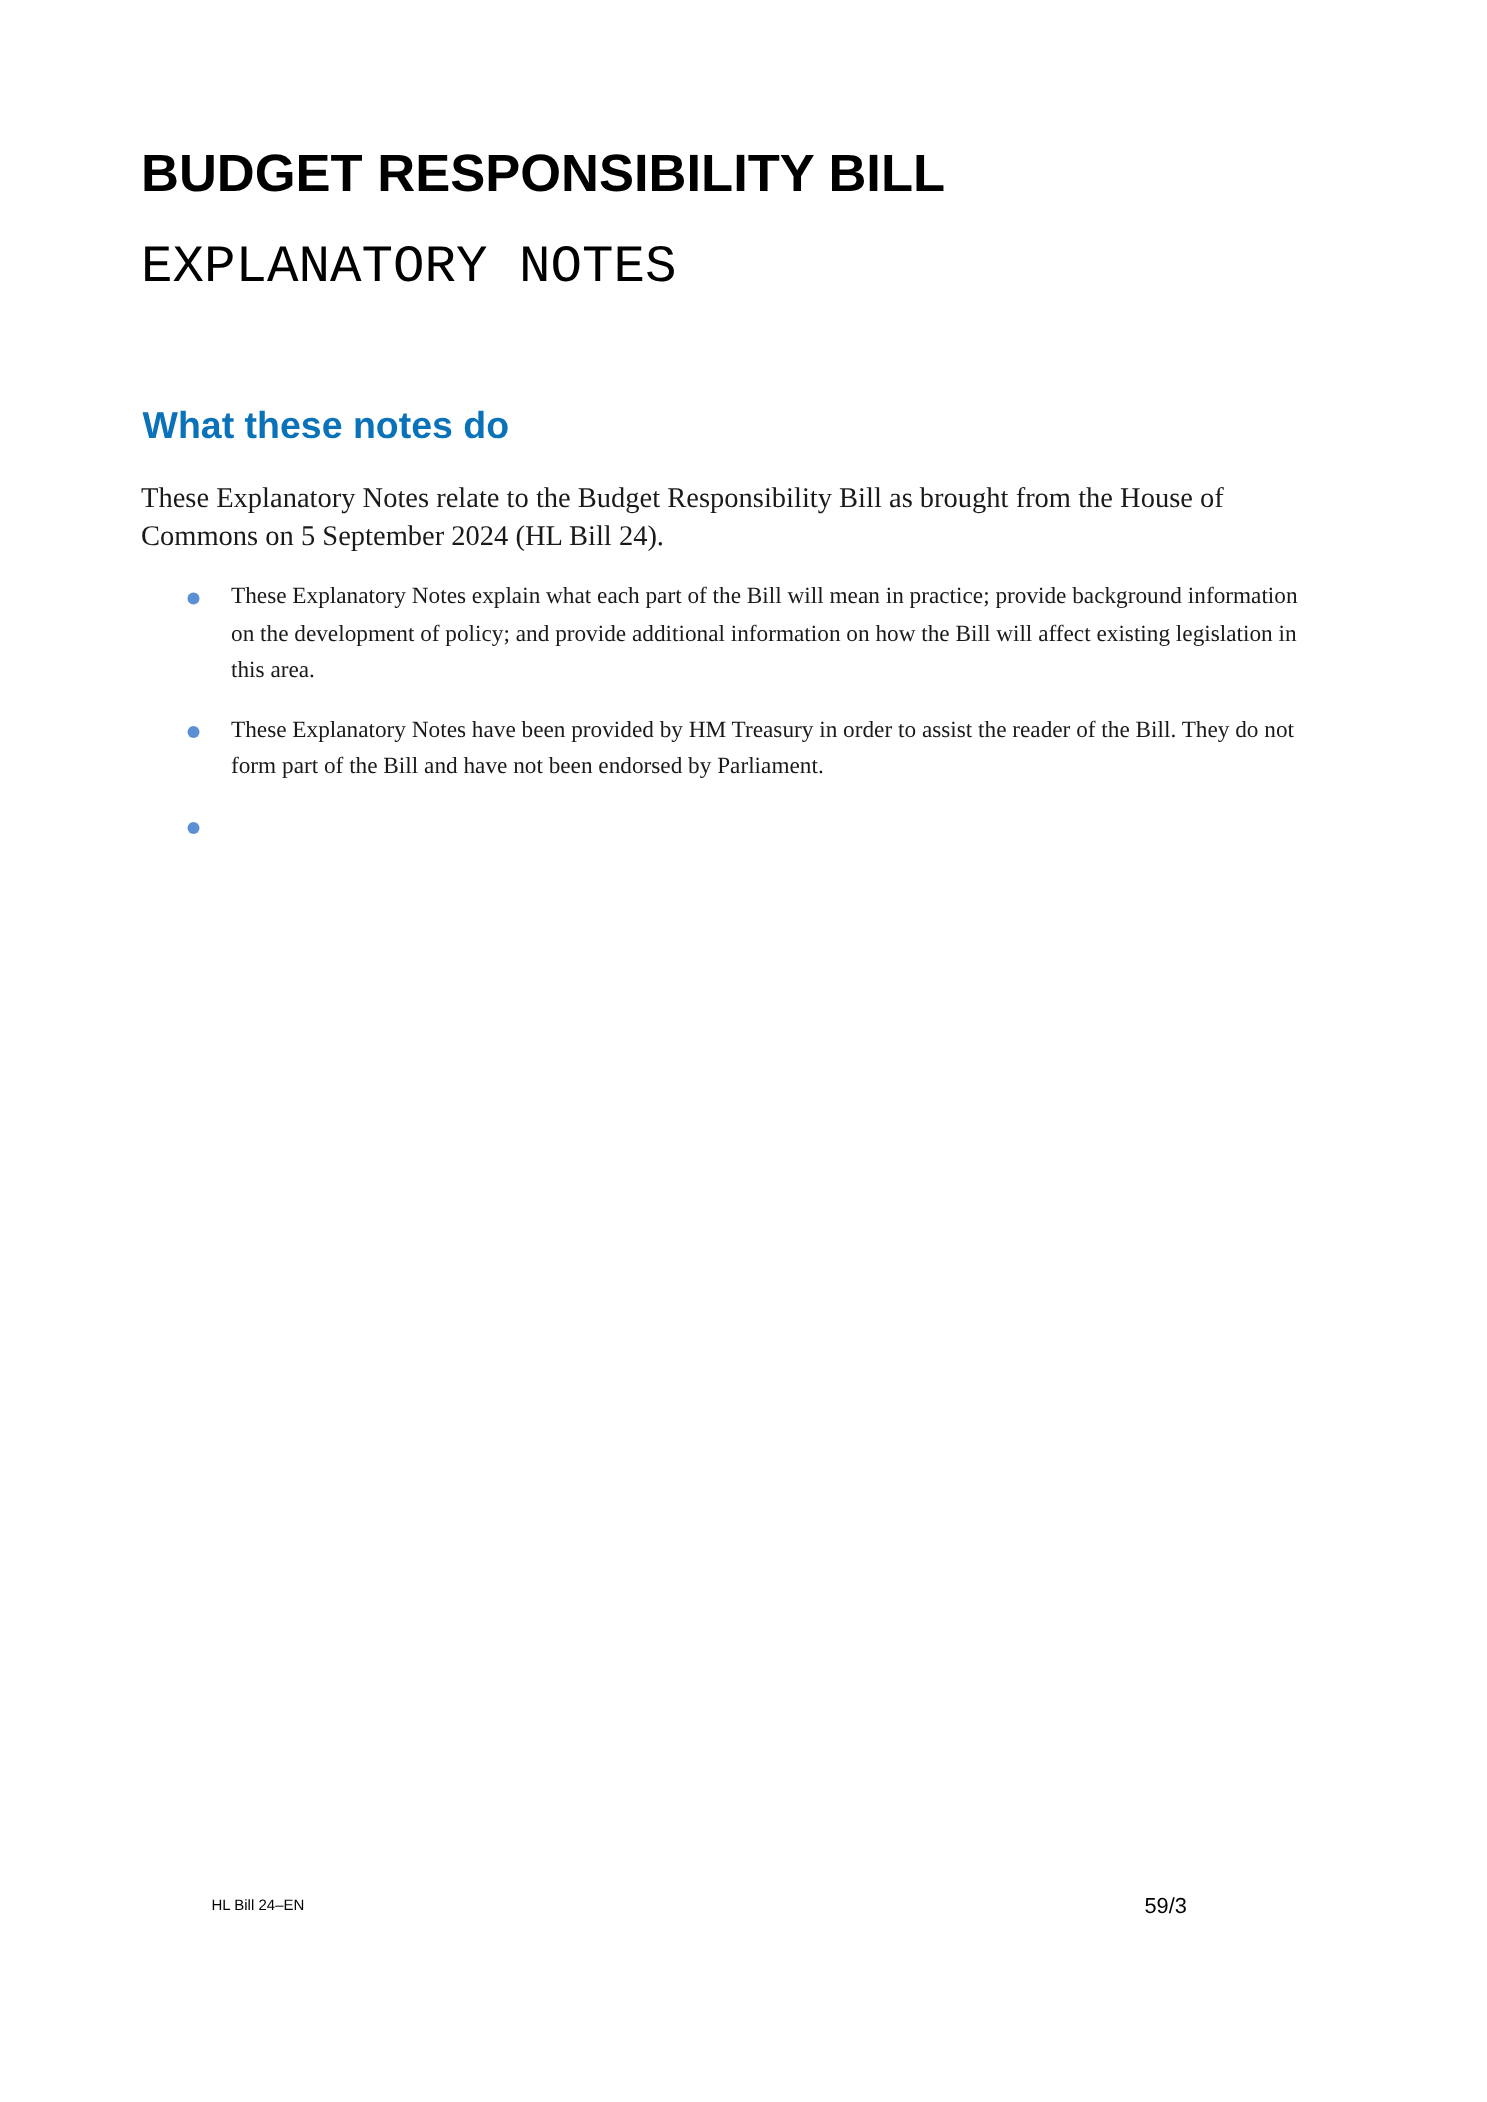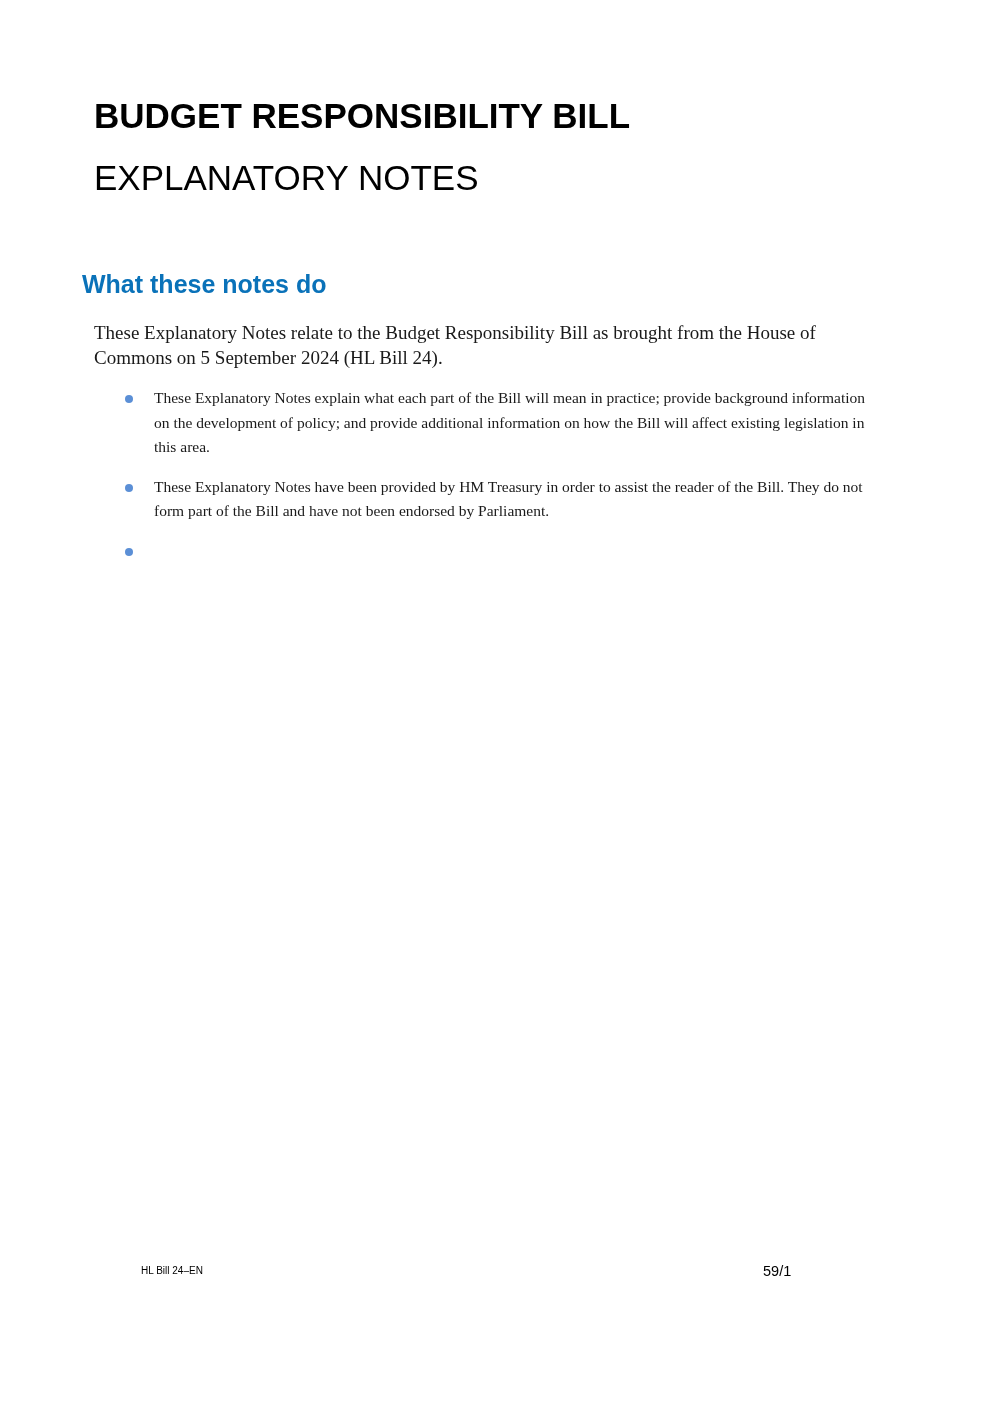--- a/index.html
+++ b/index.html
@@ -27,31 +27,31 @@
       font-size: 35px;
       line-height: 42px;
       color: #000000;
       margin: 0;
       white-space: nowrap;
     }
     .subtitle {
       position: absolute;
       left: 94px;
       top: 157px;
-      font-family: Liberation Sans, sans-serif;
+      font-family: Liberation Mono, monospace;
       font-weight: normal;
       font-size: 35px;
       line-height: 42px;
       color: #000000;
       margin: 0;
       white-space: nowrap;
     }
     .section-heading {
       position: absolute;
-      left: 82px;
+      left: 95px;
       top: 268px;
       font-family: "Liberation Sans", sans-serif;
       font-weight: bold;
       font-size: 25px;
       line-height: 32px;
       color: #0a72b9;
       margin: 0;
       white-space: nowrap;
       text-align: right;
     }
@@ -134,15 +134,15 @@
     <li class="bullet-item">
       <span class="bullet-dot" style="background: rgb(91, 143, 214);"></span>
       <span>These Explanatory Notes have been provided by HM Treasury in order to assist the reader of the Bill. They do not form part of the Bill and have not been endorsed by Parliament.</span>
     </li>
     <li class="bullet-item">
       <span class="bullet-dot" style="background: rgb(91, 143, 214);"></span>
     </li>
   </ul>
 
   <div class="footer-left">HL Bill 24–EN</div>
-  <div class="footer-right">59/1</div>
+  <div class="footer-right">59/3</div>
 
 </div>
 
 </body></html>

